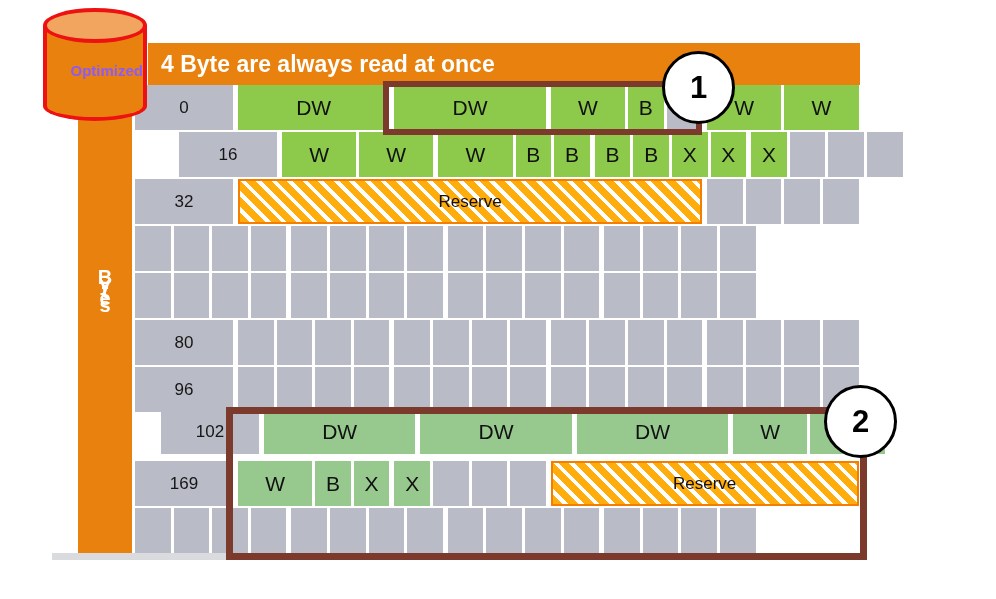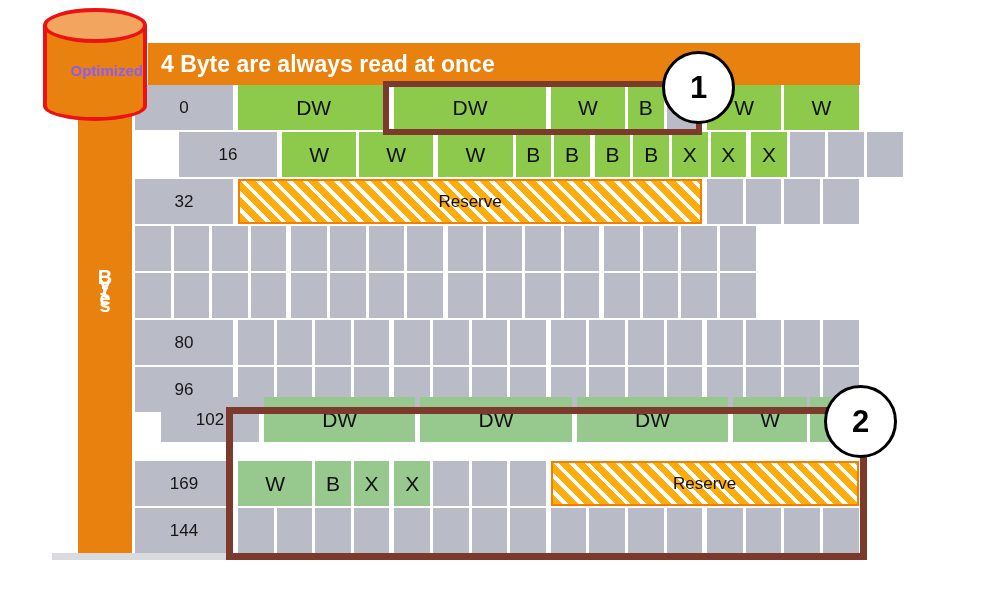--- a/index.html
+++ b/index.html
@@ -212,21 +212,21 @@
           <div class="cell gray" style="width: 35.6px; margin-left: 5px;"></div>
           <div class="cell gray" style="width: 35.6px; margin-left: 3px;"></div>
           <div class="cell gray" style="width: 35.6px; margin-left: 3px;"></div>
           <div class="cell gray" style="width: 35.6px; margin-left: 3px;"></div>
           <div class="cell gray" style="width: 35.6px; margin-left: 5px;"></div>
           <div class="cell gray" style="width: 35.6px; margin-left: 3px;"></div>
           <div class="cell gray" style="width: 35.6px; margin-left: 3px;"></div>
           <div class="cell gray" style="width: 35.6px; margin-left: 3px;"></div>
         </div>
       </div>
-      <div class="grid-row" style="top: 312px; padding-left: 26px;">
+      <div class="grid-row" style="top: 324px; padding-left: 26px;">
         <div class="row-label">102</div>
         <div class="row-cells">
           <div class="cell sage" style="width: 151.4px;">DW</div>
           <div class="cell sage" style="width: 151.4px; margin-left: 5px;">DW</div>
           <div class="cell sage" style="width: 151.4px; margin-left: 5px;">DW</div>
           <div class="cell sage" style="width: 74.2px; margin-left: 5px;">W</div>
           <div class="cell sage" style="width: 74.2px; margin-left: 3px;">W</div>
         </div>
       </div>
       <div class="grid-row" style="top: 376px;">
@@ -236,21 +236,20 @@
           <div class="cell sage" style="width: 35.6px; margin-left: 3px;">B</div>
           <div class="cell sage" style="width: 35.6px; margin-left: 3px;">X</div>
           <div class="cell sage" style="width: 35.6px; margin-left: 5px;">X</div>
           <div class="cell gray" style="width: 35.6px; margin-left: 3px;"></div>
           <div class="cell gray" style="width: 35.6px; margin-left: 3px;"></div>
           <div class="cell gray" style="width: 35.6px; margin-left: 3px;"></div>
           <div class="cell reserve" style="width: 307.8px; margin-left: 5px;">Reserve</div>
         </div>
       </div>
       <div class="grid-row" style="top: 423px;">
-        <div class="row-label">144</div>
         <div class="row-cells">
           <div class="cell gray" style="width: 35.6px;"></div>
           <div class="cell gray" style="width: 35.6px; margin-left: 3px;"></div>
           <div class="cell gray" style="width: 35.6px; margin-left: 3px;"></div>
           <div class="cell gray" style="width: 35.6px; margin-left: 3px;"></div>
           <div class="cell gray" style="width: 35.6px; margin-left: 5px;"></div>
           <div class="cell gray" style="width: 35.6px; margin-left: 3px;"></div>
           <div class="cell gray" style="width: 35.6px; margin-left: 3px;"></div>
           <div class="cell gray" style="width: 35.6px; margin-left: 3px;"></div>
           <div class="cell gray" style="width: 35.6px; margin-left: 5px;"></div>

